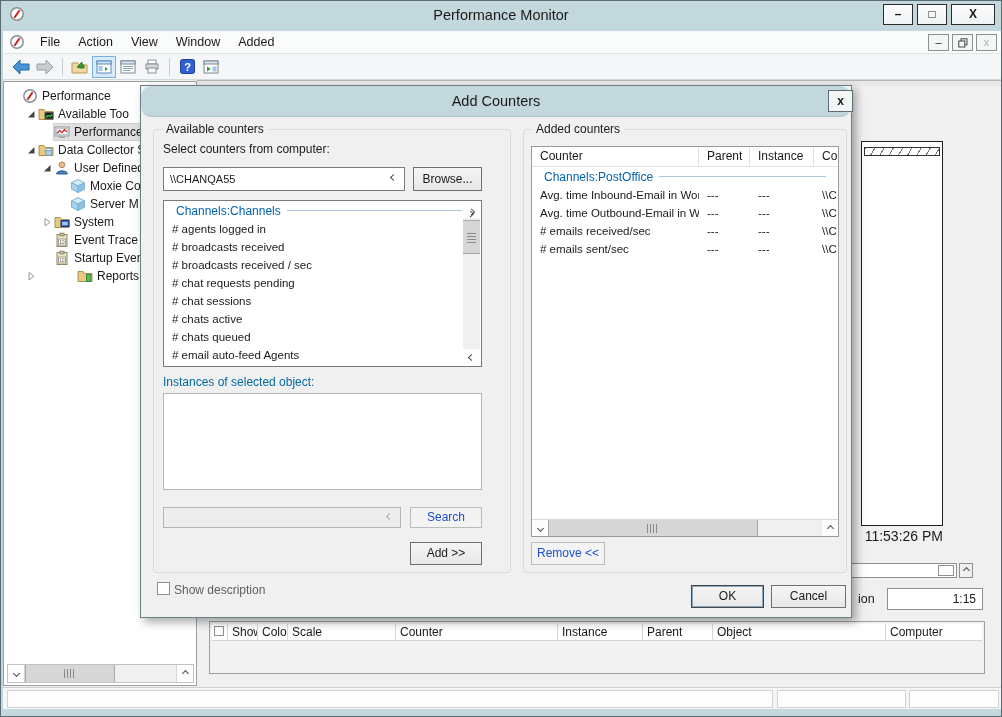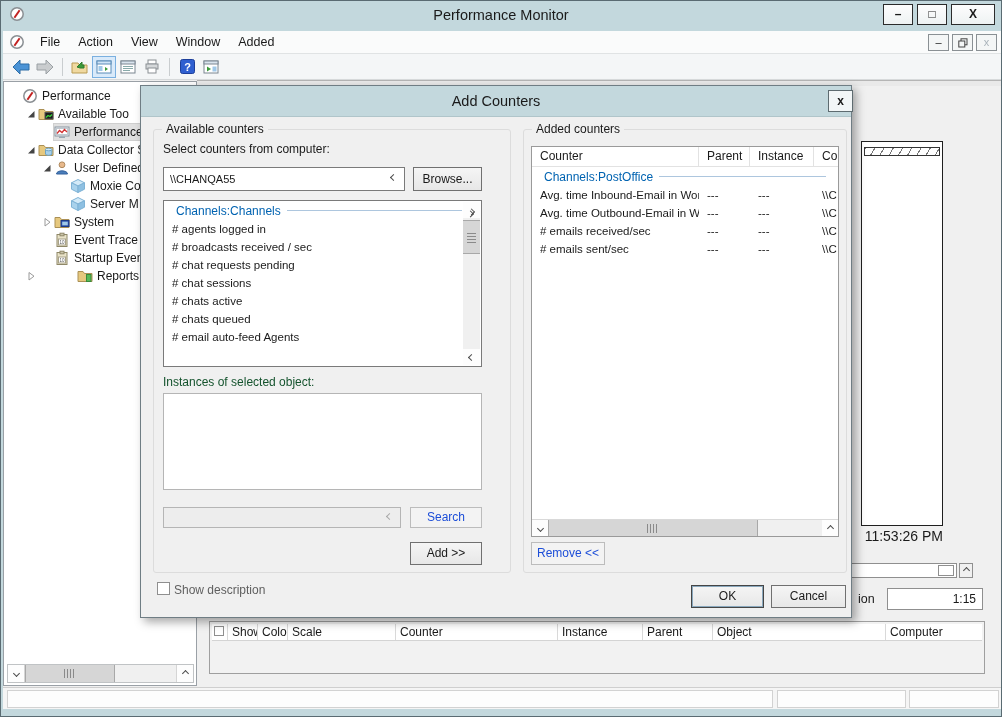--- a/index.html
+++ b/index.html
@@ -70,27 +70,27 @@
   .legend { position:absolute; left:206px; top:541px; width:776px; height:53px; background:#f2f2f2; border:1px solid #9f9f9f; }
   .legend-header { position:absolute; left:2px; top:2px; right:2px; height:17px; display:flex; background:#fff; border-bottom:1px solid #d4d4d4; }
   .legend-cell { border-right:1px solid #d9d9d9; font-size:12px; padding:1px 0 0 4px; white-space:nowrap; overflow:hidden; flex:none; }
   .legend-cb { width:10px; height:10px; border:1px solid #8f8f8f; background:#fff; margin:2px 2px; }
 
   .statusbar { position:absolute; left:2px; top:686px; width:998px; height:22px; background:#f5f5f5; border-top:1px solid #cfcfcf; }
   .status-panel { position:absolute; top:2px; height:18px; background:#fdfdfd; border:1px solid #d2d2d2; }
 
   
   .dialog { position:absolute; left:140px; top:85px; width:712px; height:533px; background:#f0f0f0; border:1px solid #6f7d84; box-shadow:4px 4px 9px rgba(0,0,0,.35); z-index:10; }
-  .dlg-titlebar { position:absolute; left:0; top:0; width:100%; height:31px; background:#c3d8dd; border-bottom:1px solid #b0c5ca; }
+  .dlg-titlebar { position:absolute; left:0; top:0; width:100%; height:31px; background:#c3d8dd; border-bottom:1px solid #b0c5ca;border-radius:11px; }
   .dlg-title { position:absolute; left:0; right:0; top:7px; text-align:center; font-size:14.5px; }
   .dlg-close { position:absolute; left:687px; top:4px; width:25px; height:22px; background:#f2f6f7; border:1px solid #5e6b70; font-weight:bold; font-size:12px; text-align:center; line-height:20px; }
   .groupbox { position:absolute; border:1px solid #dcdcdc; border-radius:3px; }
   .group-label { position:absolute; top:-8px; left:8px; background:#f0f0f0; padding:0 4px; font-size:12px; }
   .dlg-label { position:absolute; font-size:12px; }
-  .dlg-label.dis { color:#14532d; }
+  .dlg-label.dis { color:#0369a1; }
   .combo { position:absolute; background:#fff; border:1px solid #7a7a7a; }
   .combo .val { position:absolute; left:6px; top:50%; transform:translateY(-50%); font-size:11px; white-space:nowrap; }
   .combo .chv { position:absolute; right:8px; top:50%; margin-top:-4px; }
   .combo.dis { background:#ededed; border-color:#b5b5b5; }
   .btn { position:absolute; background:linear-gradient(#f5f5f5,#e7e7e7); border:1px solid #707070; font-size:12px; font-family:"Liberation Sans",sans-serif; text-align:center; }
   .btn.dis { color:#1d4ed8; border-color:#bcbcbc; background:#f3f3f3; }
   .btn.default { border:1px solid #454545; box-shadow:inset 0 0 0 1px #8aa8bd; }
   .listbox { position:absolute; background:#fff; border:1px solid #7a7a7a; overflow:hidden; }
   .lb-group { height:19px; display:flex; align-items:center; padding:0 6px 0 12px; }
   .lb-group .g-text { color:#0063b1; font-size:12px; white-space:nowrap; }
@@ -482,20 +482,21 @@
       <span class="sb-btn bot">
           <span class="chv down"></span>
         </span>
     </div>
   <div class="lb-group">
         <div class="g-text">Channels:Channels</div>
         <div class="g-rule"></div>
         <div style="margin-right: 2px;"><span class="chv up" style="border-color:#444;"></span></div>
       </div>
       <div class="lb-item"># agents logged in</div>
+      <div class="lb-item"># broadcasts received</div>
       <div class="lb-item"># broadcasts received / sec</div>
       <div class="lb-item"># chat requests pending</div>
       <div class="lb-item"># chat sessions</div>
       <div class="lb-item"># chats active</div>
       <div class="lb-item"># chats queued</div>
       <div class="lb-item"># email auto-feed Agents</div>
     </div>
 
   <span class="dlg-label dis" style="left:22px; top:289px;">Instances of selected object:</span>
   <div class="listbox" style="left:22px; top:307px; width:319px; height:97px; border-color:#b5b5b5;"></div>

